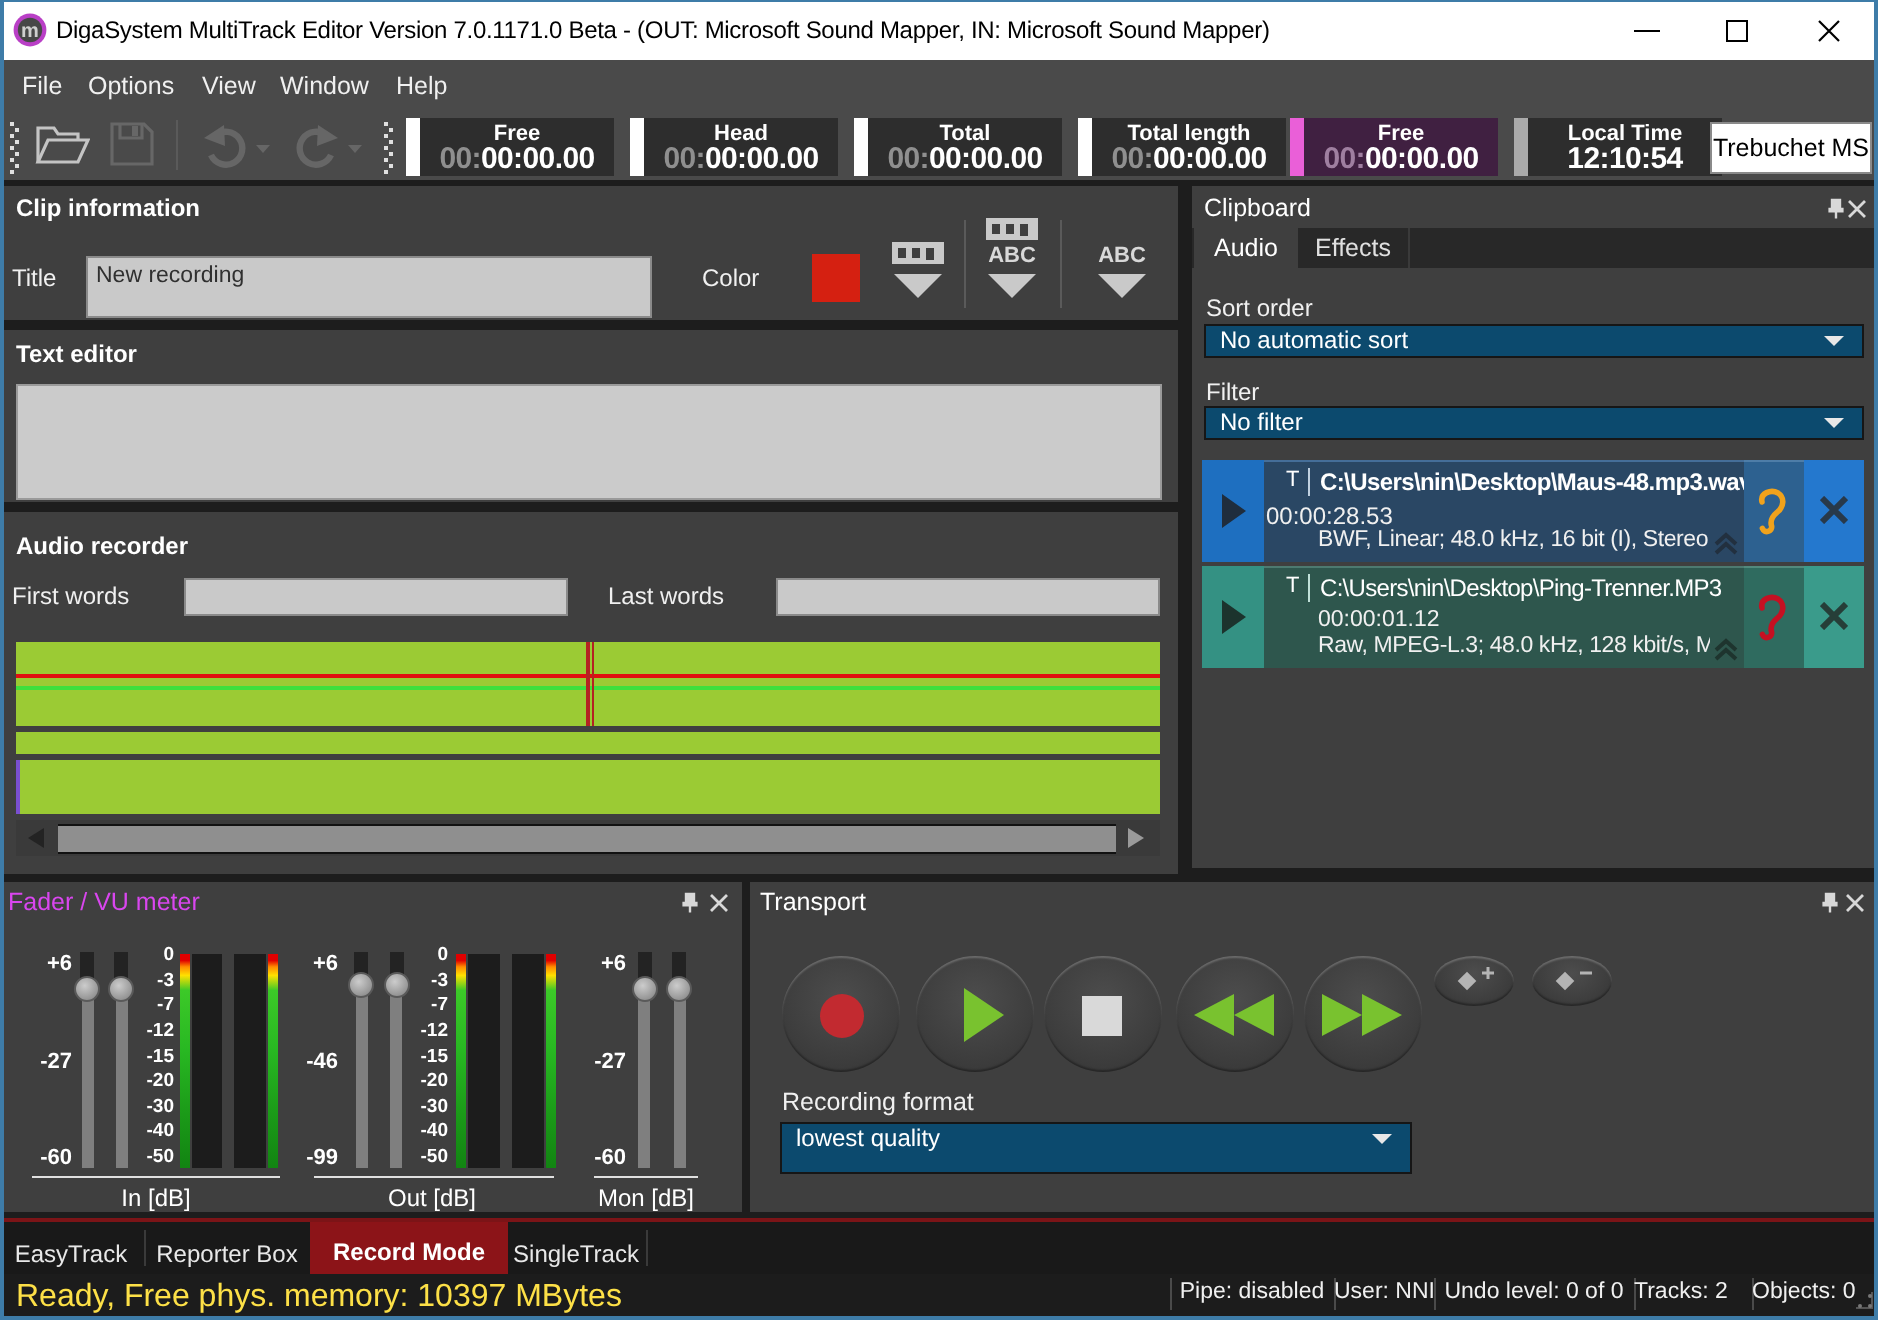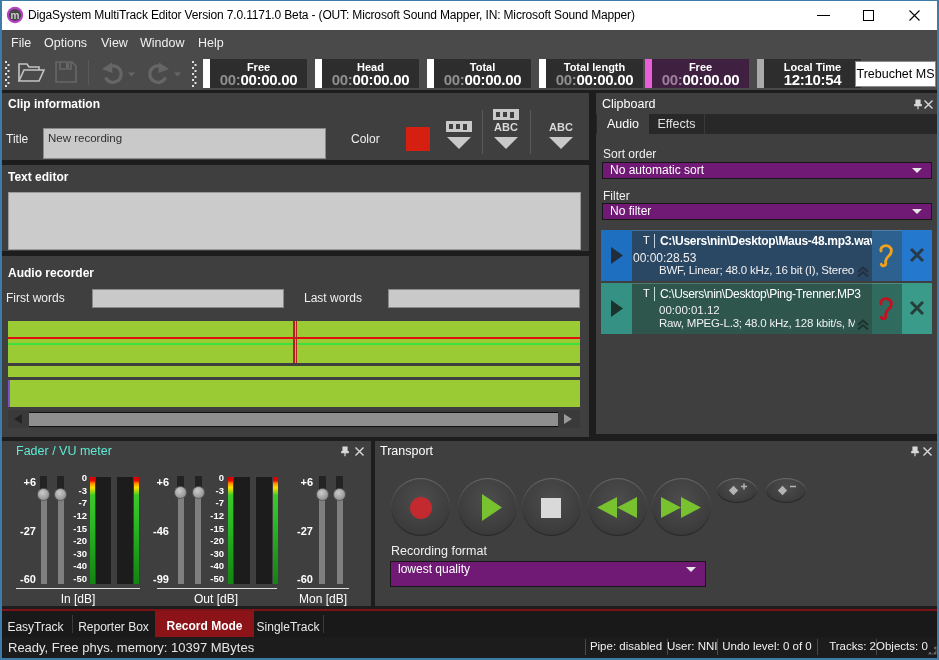--- a/index.html
+++ b/index.html
@@ -1,20 +1,20 @@
 <!DOCTYPE html>
 <html><head><meta charset="utf-8"><style>
 *{margin:0;padding:0;box-sizing:border-box}
 html,body{width:939px;height:660px;overflow:hidden;background:#1d1d1d;font-family:"Liberation Sans",sans-serif}
 .a{position:absolute}
 .panel{position:absolute;background:#3f3f3f}
 .hdr{font-weight:bold;font-size:12px;color:#fff}
 .lbl{font-size:12px;color:#f0f0f0}
 .inp{position:absolute;background:#c9c9c9;border:1px solid #8a8a8a}
-.dd{position:absolute;background:#701a75;border:1px solid #161616;color:#fff;font-size:12px;line-height:15px;padding-left:7px}
+.dd{position:absolute;background:#0c4a6e;border:1px solid #161616;color:#fff;font-size:12px;line-height:15px;padding-left:7px}
 .dar{position:absolute;right:9px;top:6px;width:0;height:0;border-left:5px solid transparent;border-right:5px solid transparent;border-top:5px solid #e8e8e8}
 .tbx{position:absolute;top:59px;width:104px;height:29px;background:#2d2d2d}
 .tbar{position:absolute;left:0;top:0;width:7px;height:29px;background:#fff}
 .tlbl{position:absolute;left:7px;right:0;top:2px;text-align:center;font-size:11px;font-weight:bold;color:#fff}
 .ttime{position:absolute;left:7px;right:0;top:12px;text-align:center;font-size:15px;font-weight:bold;color:#fff;letter-spacing:-0.3px}
 .gray{color:#8f8f8f}
 .vline{position:absolute;width:1px;background:#5a5a5a}
 </style></head>
 <body>
 
@@ -234,21 +234,21 @@
 <div class="a" style="left:643px;top:287px;color:#fff;font-size:11px">T</div>
 <div class="a" style="left:654px;top:287px;width:1px;height:14px;background:#c0e0d8"></div>
 <div class="a" style="left:660px;top:287px;width:212px;height:14px;overflow:hidden;color:#fff;font-weight:normal;font-size:12px;letter-spacing:-0.35px;white-space:nowrap">C:\Users\nin\Desktop\Ping-Trenner.MP3</div>
 <div class="a" style="left:659px;top:304px;color:#f0f0f0;font-size:11.5px">00:00:01.12</div>
 <div class="a" style="left:659px;top:317px;width:196px;height:14px;overflow:hidden;color:#f0f0f0;font-size:11.5px;letter-spacing:-0.2px;white-space:nowrap">Raw, MPEG-L.3; 48.0 kHz, 128 kbit/s, Mono</div>
 <svg class="a" style="left:856px;top:319px" width="14" height="12" viewBox="0 0 14 12">
     <path d="M2 6 L7 1.5 L12 6 M2 10.5 L7 6 L12 10.5" fill="none" stroke="#1e342e" stroke-width="2"></path>
   </svg>
 
 <div class="panel" style="left:2px;top:441px;width:369px;height:165px"></div>
-<div class="a" style="left:16px;top:444px;color:#5eead4;font-size:12.5px">Fader / VU meter</div>
+<div class="a" style="left:4px;top:444px;color:#d946ef;font-size:12.5px">Fader / VU meter</div>
 <svg class="a" style="left:340px;top:446px" width="10" height="11" viewBox="0 0 10 11">
     <path d="M3 1 h4 v4.5 h1.2 v1.2 H1.8 v-1.2 H3 z M5 6.7 v3.6" stroke="#d8d8d8" stroke-width="1.2" fill="#d8d8d8"></path>
   </svg>
 <svg class="a" style="left:355px;top:447px" width="9" height="9">
     <path d="M0.5 0.5 L8.5 8.5 M8.5 0.5 L0.5 8.5" stroke="#d8d8d8" stroke-width="1.4"></path>
   </svg>
 <div class="a" style="left:-24px;top:476px;width:60px;text-align:right;color:#fff;font-size:11px;font-weight:bold">+6</div>
 <div class="a" style="left:-24px;top:525px;width:60px;text-align:right;color:#fff;font-size:11px;font-weight:bold">-27</div>
 <div class="a" style="left:-24px;top:573px;width:60px;text-align:right;color:#fff;font-size:11px;font-weight:bold">-60</div>
 <div class="a" style="left:40.0px;top:476px;width:7px;height:18px;background:#232323"></div>
@@ -351,29 +351,29 @@
 <div class="dd" style="left:390px;top:561px;width:316px;height:26px;line-height:15px">lowest quality<div class="dar" style="top:5px"></div></div>
 <div class="a" style="left:0;top:609px;width:939px;height:2px;background:#7c1417"></div>
 <div class="a" style="left:0;top:611px;width:939px;height:26px;background:#191919"></div>
 <div class="a" style="left:0;top:615px;width:71px;color:#e8e8e8;font-size:12px;text-align:center;line-height:25px">EasyTrack</div>
 <div class="a" style="left:71.5px;top:615px;width:1px;height:18px;background:#3a3a3a"></div>
 <div class="a" style="left:72px;top:615px;width:83px;color:#e8e8e8;font-size:12px;text-align:center;line-height:25px">Reporter Box</div>
 <div class="a" style="left:155px;top:611px;width:99px;height:26px;background:#8c1418;color:#fff;font-size:12px;font-weight:bold;text-align:center;line-height:31px">Record Mode</div>
 <div class="a" style="left:254px;top:615px;width:68px;color:#e8e8e8;font-size:12px;text-align:center;line-height:25px">SingleTrack</div>
 <div class="a" style="left:322.5px;top:615px;width:1px;height:18px;background:#3a3a3a"></div>
 <div class="a" style="left:0;top:637px;width:939px;height:21px;background:#1c1c1c"></div>
-<div class="a" style="left:8px;top:640px;color:#e5e5e5;font-size:13px">Ready, Free phys. memory: 10397 MBytes</div>
+<div class="a" style="left:8px;top:640px;color:#fde047;font-size:16px">Ready, Free phys. memory: 10397 MBytes</div>
 <div class="a" style="left:585px;top:639px;width:1px;height:16px;background:#4a4a4a"></div>
 <div class="a" style="left:585px;top:640px;width:82px;text-align:center;color:#f0f0f0;font-size:11.5px;white-space:nowrap">Pipe: disabled</div>
 <div class="a" style="left:667px;top:639px;width:1px;height:16px;background:#4a4a4a"></div>
 <div class="a" style="left:667px;top:640px;width:50px;text-align:center;color:#f0f0f0;font-size:11.5px;white-space:nowrap">User: NNI</div>
 <div class="a" style="left:717px;top:639px;width:1px;height:16px;background:#4a4a4a"></div>
 <div class="a" style="left:717px;top:640px;width:100px;text-align:center;color:#f0f0f0;font-size:11.5px;white-space:nowrap">Undo level: 0 of 0</div>
 <div class="a" style="left:817px;top:639px;width:1px;height:16px;background:#4a4a4a"></div>
-<div class="a" style="left:817px;top:640px;width:59px;text-align:right;color:#f0f0f0;font-size:11.5px;white-space:nowrap">Tracks: 2</div>
+<div class="a" style="left:817px;top:640px;width:59px;text-align:left;color:#f0f0f0;font-size:11.5px;white-space:nowrap">Tracks: 2</div>
 <div class="a" style="left:876px;top:639px;width:1px;height:16px;background:#4a4a4a"></div>
 <div class="a" style="left:876px;top:640px;width:58px;color:#f0f0f0;font-size:11.5px;white-space:nowrap">Objects: 0</div>
 <svg class="a" style="left:928px;top:646px" width="9" height="9">
     <path d="M8 0 v8 h-8" fill="none" stroke="#555" stroke-width="1"></path>
     <circle cx="7" cy="2" r="1" fill="#777"></circle>
     <circle cx="7" cy="7" r="1" fill="#777"></circle>
     <circle cx="2" cy="7" r="1" fill="#777"></circle>
   </svg>
 <div class="a" style="left:0;top:0;width:939px;height:1px;background:#3e7ca8"></div>
 <div class="a" style="left:0;top:0;width:2px;height:660px;background:#3e7ca8"></div>

